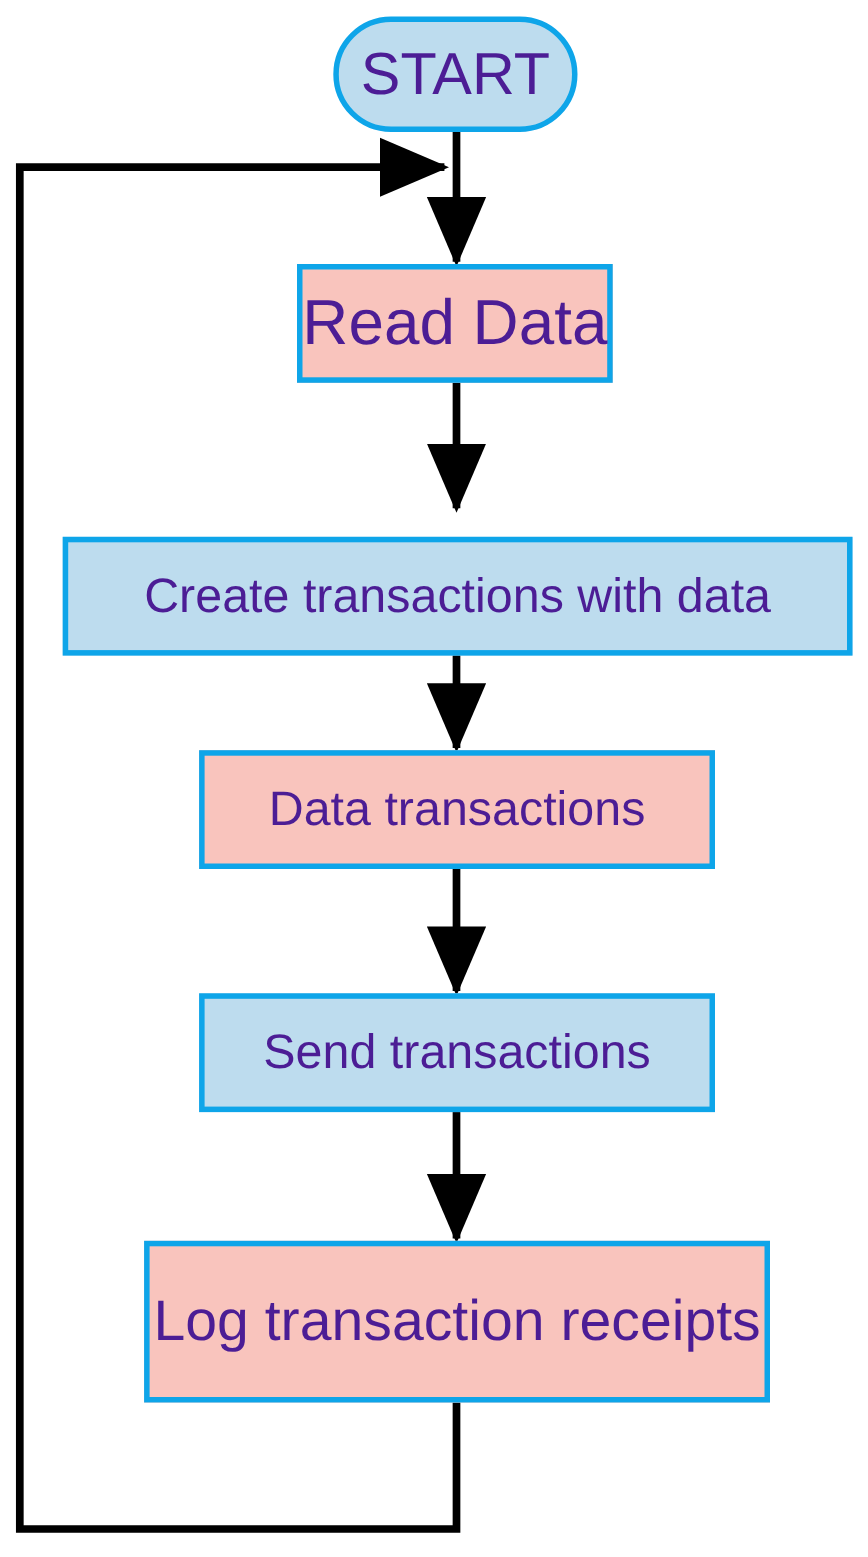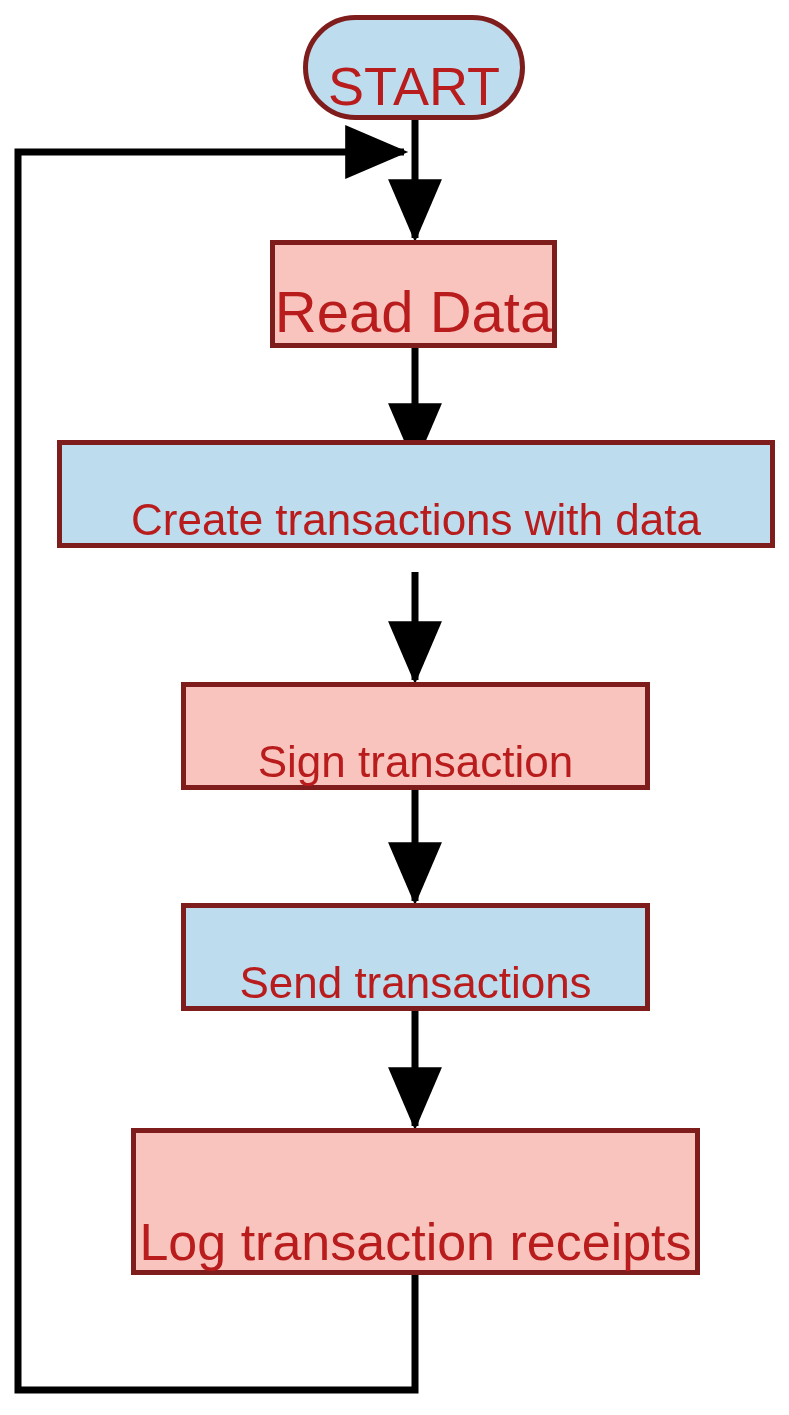--- a/index.html
+++ b/index.html
@@ -21,25 +21,25 @@
   #edges {
     position: absolute;
     left: 0;
     top: 0;
     width: 789px;
     height: 1415px;
   }
   .node {
     position: absolute;
     box-sizing: border-box;
-    border: 5px solid #7f1d1d;
+    border: 5px solid #0ea5e9;
     display: flex;
-    align-items: flex-end;
+    align-items: center;
     justify-content: center;
-    color: #b91c1c;
+    color: #4c1d95;
     line-height: 1.05;
     white-space: nowrap;
     z-index: 2;
   }
   .node-label {
     display: block;
     text-align: center;
   }
   .shape-stadium {
     border-radius: 9999px;
@@ -86,26 +86,26 @@
   </svg>
 
   <div class="node shape-stadium" style="left:303px; top:15px; width:222px; height:105px; background:#bddcee; font-size:54px;">
     <span class="node-label">START</span>
   </div>
 
   <div class="node shape-rect" style="left:270px; top:240px; width:287px; height:108px; background:#f9c4bd; font-size:58px;">
     <span class="node-label">Read Data</span>
   </div>
 
-  <div class="node shape-rect" style="left:57px; top:440px; width:718px; height:108px; background:#bddcee; font-size:44px;">
+  <div class="node shape-rect" style="left:57px; top:488px; width:718px; height:108px; background:#bddcee; font-size:44px;">
     <span class="node-label">Create transactions with data</span>
   </div>
 
   <div class="node shape-rect" style="left:181px; top:682px; width:469px; height:108px; background:#f9c4bd; font-size:44px;">
-    <span class="node-label">Sign transaction</span>
+    <span class="node-label">Data transactions</span>
   </div>
 
   <div class="node shape-rect" style="left:181px; top:903px; width:469px; height:108px; background:#bddcee; font-size:44px;">
     <span class="node-label">Send transactions</span>
   </div>
 
   <div class="node shape-rect" style="left:131px; top:1128px; width:569px; height:147px; background:#f9c4bd; font-size:52px;">
     <span class="node-label">Log transaction receipts</span>
   </div>
 

